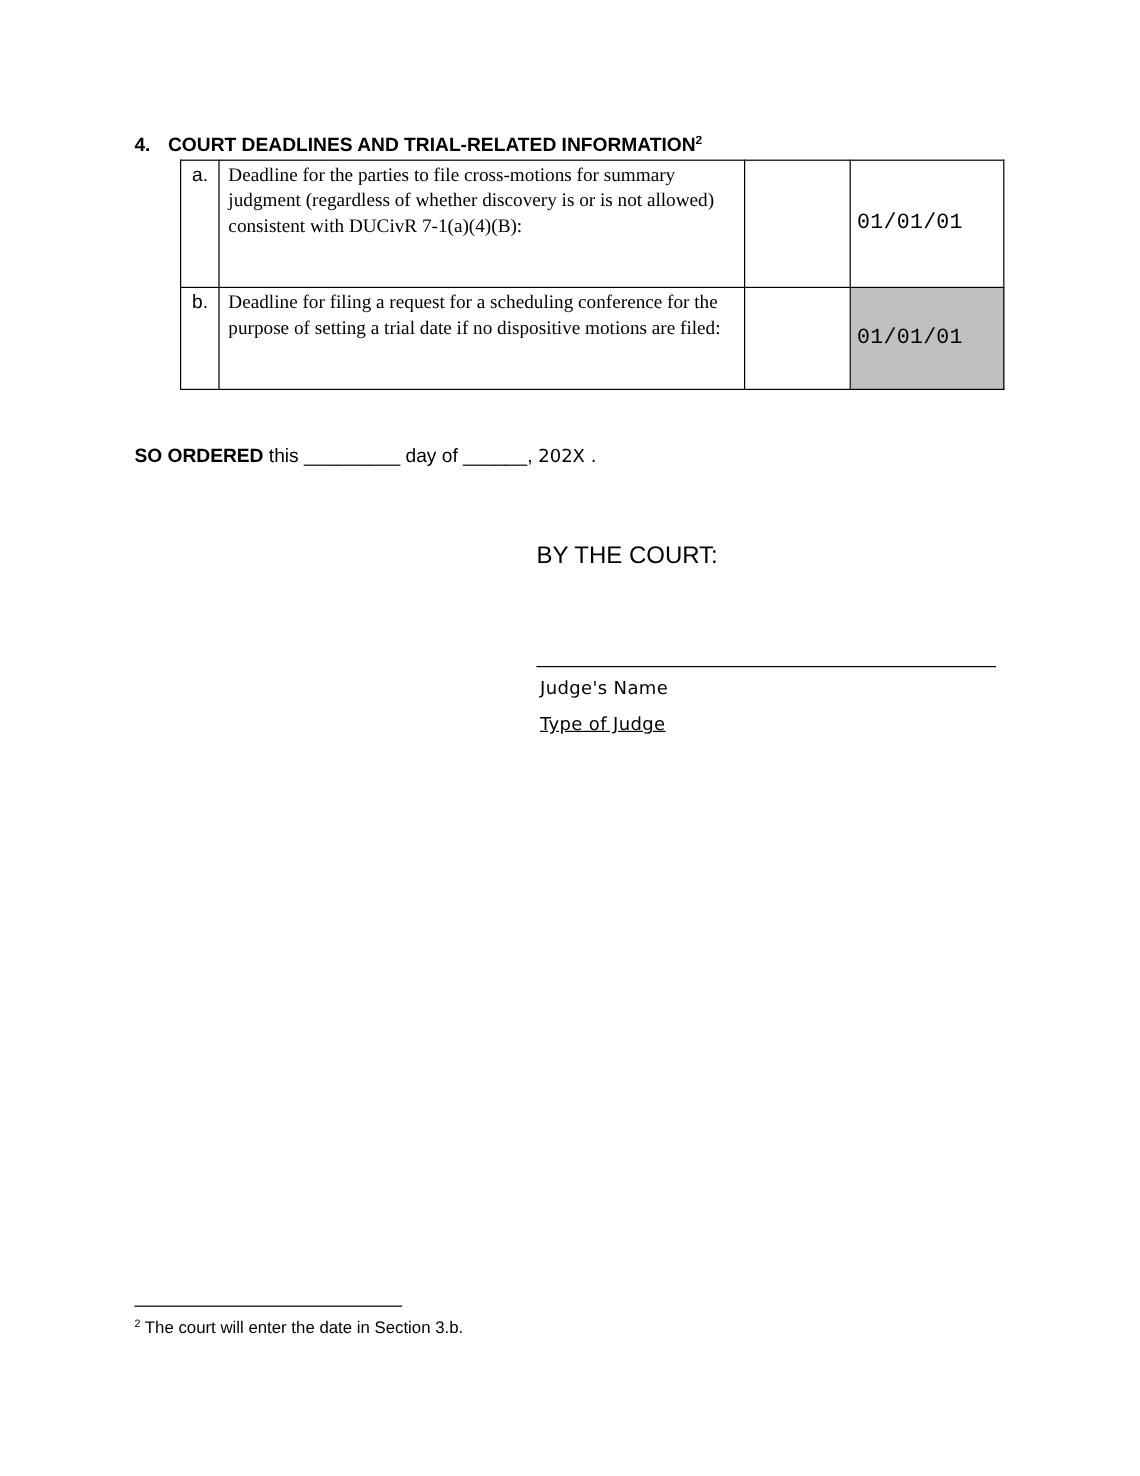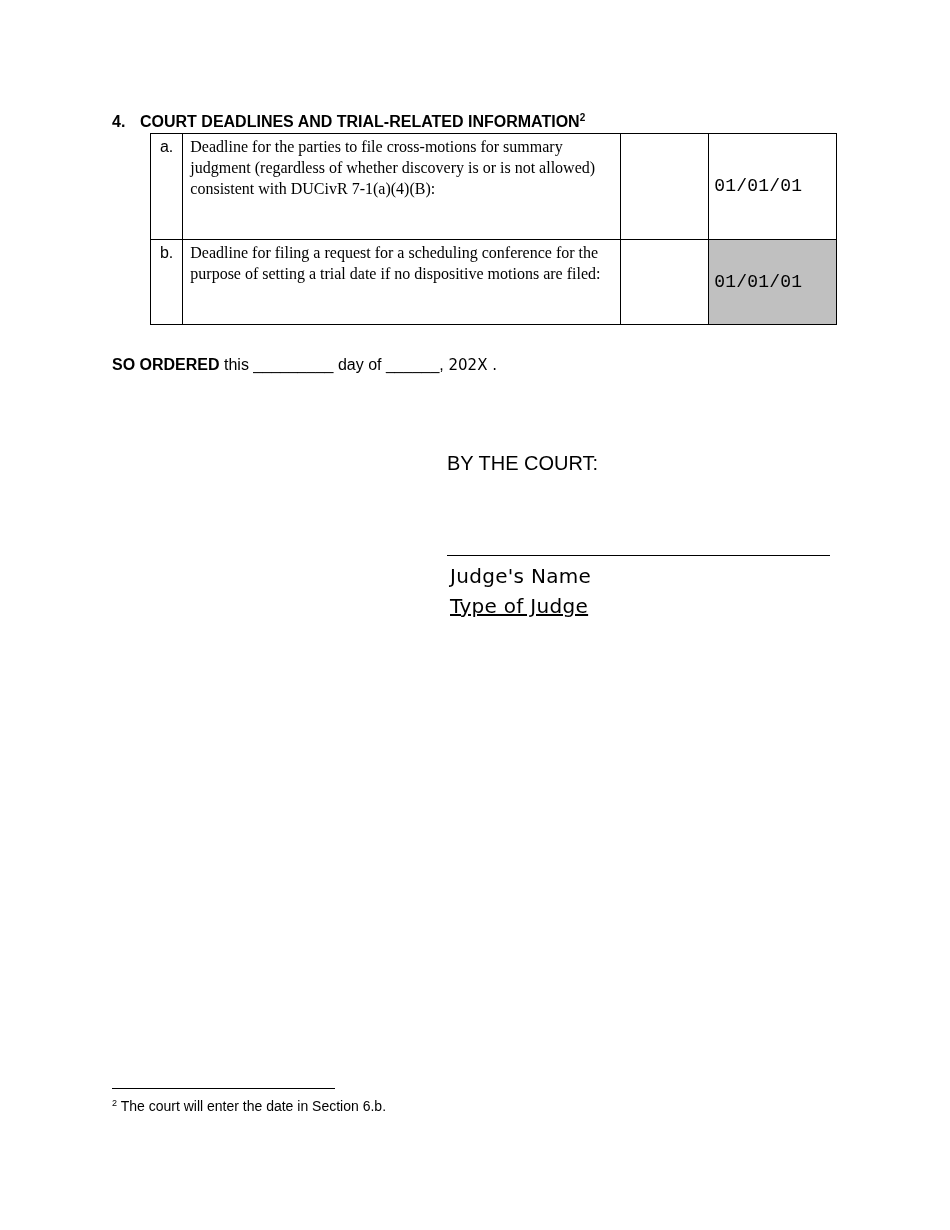--- a/index.html
+++ b/index.html
@@ -26,30 +26,30 @@
     td.blank { width: 91px; }
     td.date {
       width: 123px; vertical-align: middle !important;
       font-family: Liberation Mono, monospace; font-size: 18px;
       padding-left: 5px !important; letter-spacing: 0.2px;
     }
     td.date.shaded { background: #c0c0c0; }
     tr.row-a td { height: 103px; }
     tr.row-b td { height: 82px; }
     .so-ordered {
-      position: absolute; left: 112px; top: 356px; font-size: 16px; white-space: nowrap; text-align: center;
+      position: absolute; left: 112px; top: 371px; font-size: 16px; white-space: nowrap; text-align: center;
     }
     .so-ordered .year { font-family: "DejaVu Sans", sans-serif; font-size: 15px; }
     .by-court { position: absolute; left: 447px; top: 452px; font-size: 20px; }
     .sig-line {
       position: absolute; left: 447px; top: 555px; width: 383px; height: 0;
       border-top: 1px solid #000;
     }
     .judge-name, .judge-type {
-      position: absolute; left: 450px; font-family: "DejaVu Sans", sans-serif; font-size: 20px;
+      position: absolute; left: 450px; font-family: "DejaVu Sans", sans-serif; font-size: 15px;
       letter-spacing: 0.3px;
     }
     .judge-name { top: 564px; }
     .judge-type { top: 594px; text-decoration: underline; }
     .fn-rule {
       position: absolute; left: 112px; top: 1088px; width: 223px; height: 0;
       border-top: 1px solid #000;
     }
     .footnote { position: absolute; left: 112px; top: 1098px; font-size: 14px; white-space: nowrap; }
     .footnote sup { font-size: 9px; vertical-align: 5px; line-height: 0; }
@@ -82,14 +82,14 @@
   <b>SO ORDERED</b><span> this _________ day of ______,</span><span class="year"> 202X</span><span class="year"> .</span>
 </div>
 
 <div class="by-court">BY THE COURT:</div>
 <div class="sig-line"></div>
 <div class="judge-name">Judge's Name</div>
 <div class="judge-type">Type of Judge</div>
 
 <div class="fn-rule"></div>
 <div class="footnote">
-  <sup>2</sup><span> The court will enter the date in Section 6.b.</span>
+  <sup>2</sup><span> The court will enter the date in Section 3.b.</span>
 </div>
 
 </body></html>

